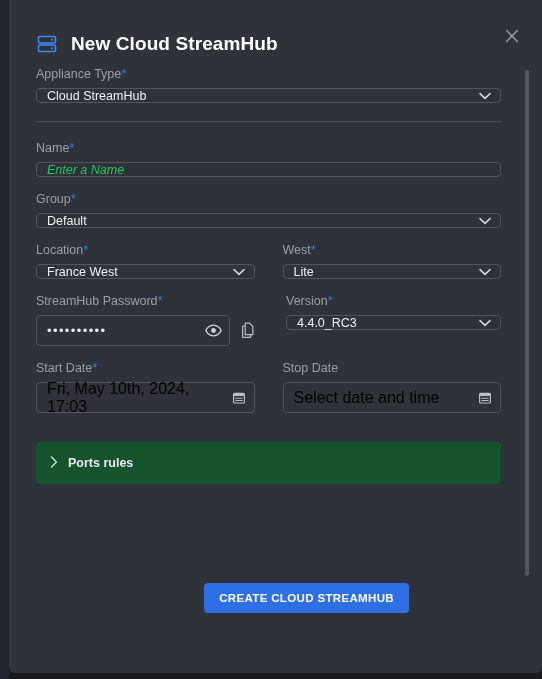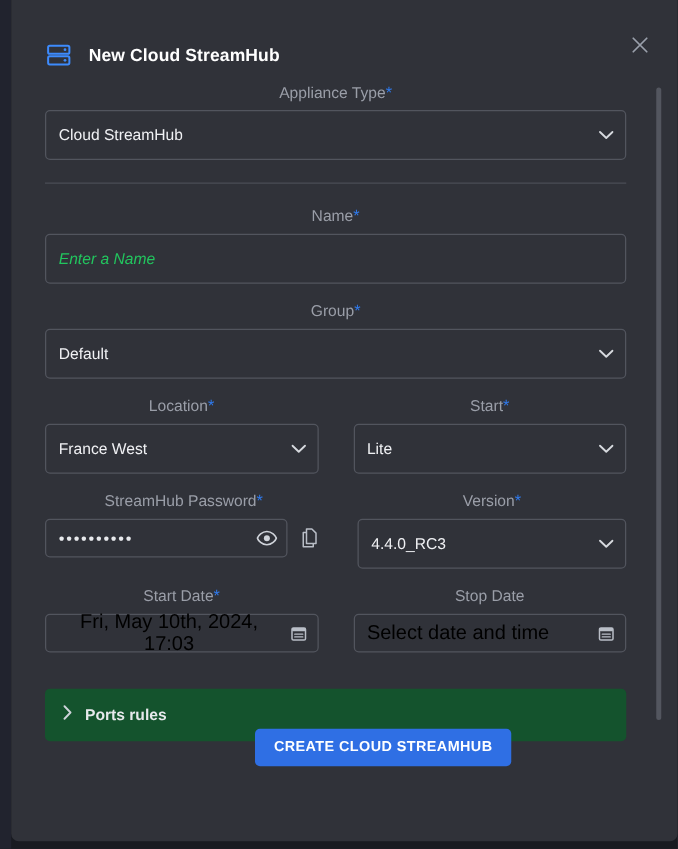--- a/index.html
+++ b/index.html
@@ -56,21 +56,21 @@
     display: flex;
     align-items: center;
     gap: 13px;
   }
   .server-icon {
     width: 22px;
     height: 22px;
     display: block;
   }
   .modal-title {
-    font-size: 14px;
+    font-size: 19px;
     font-weight: bold;
     color: #ffffff;
     letter-spacing: .1px;
     white-space: nowrap;
   }
   .close-btn {
     position: absolute;
     right: 16px;
     top: 22px;
     width: 28px;
@@ -82,40 +82,39 @@
   }
   .close-btn svg { display: block; }
 
   
   .modal-body {
     position: absolute;
     left: 0;
     top: 66px;
     width: 533px;
     height: 531px;
-    text-align: center;
   }
   .form {
     position: absolute;
     left: 27px;
     top: 0;
     width: 465px;
   }
 
   .field-label {
     font-size: 12.5px;
     color: #9a9ea8;
     margin-bottom: 6px;
     line-height: 15px;
   }
   .req { color: #2f7bef; font-size: 13px; }
 
   .control {
     position: relative;
-    height: 40px;
+    height: 15px;
     box-sizing: border-box;
     border: 1px solid #52555e;
     border-radius: 4px;
     background: #303239;
     display: flex;
     align-items: center;
     padding: 0 10px;
     font-size: 12.5px;
     color: #eceef1;
     cursor: pointer;
@@ -353,21 +352,21 @@
           <div class="control">
             <span class="value">France West</span>
             <span class="chevron">
               <svg width="12" height="8" viewBox="0 0 12 8">
                   <path d="M1 1.6 L6 6.4 L11 1.6" stroke="#d6d9de" stroke-width="1.5" fill="none" stroke-linecap="round" stroke-linejoin="round"></path>
                 </svg>
             </span>
           </div>
         </div>
         <div class="col">
-          <div class="field-label"><span>Start</span><span class="req">*</span></div>
+          <div class="field-label"><span>West</span><span class="req">*</span></div>
           <div class="control">
             <span class="value">Lite</span>
             <span class="chevron">
               <svg width="12" height="8" viewBox="0 0 12 8">
                   <path d="M1 1.6 L6 6.4 L11 1.6" stroke="#d6d9de" stroke-width="1.5" fill="none" stroke-linecap="round" stroke-linejoin="round"></path>
                 </svg>
             </span>
           </div>
         </div>
       </div>

